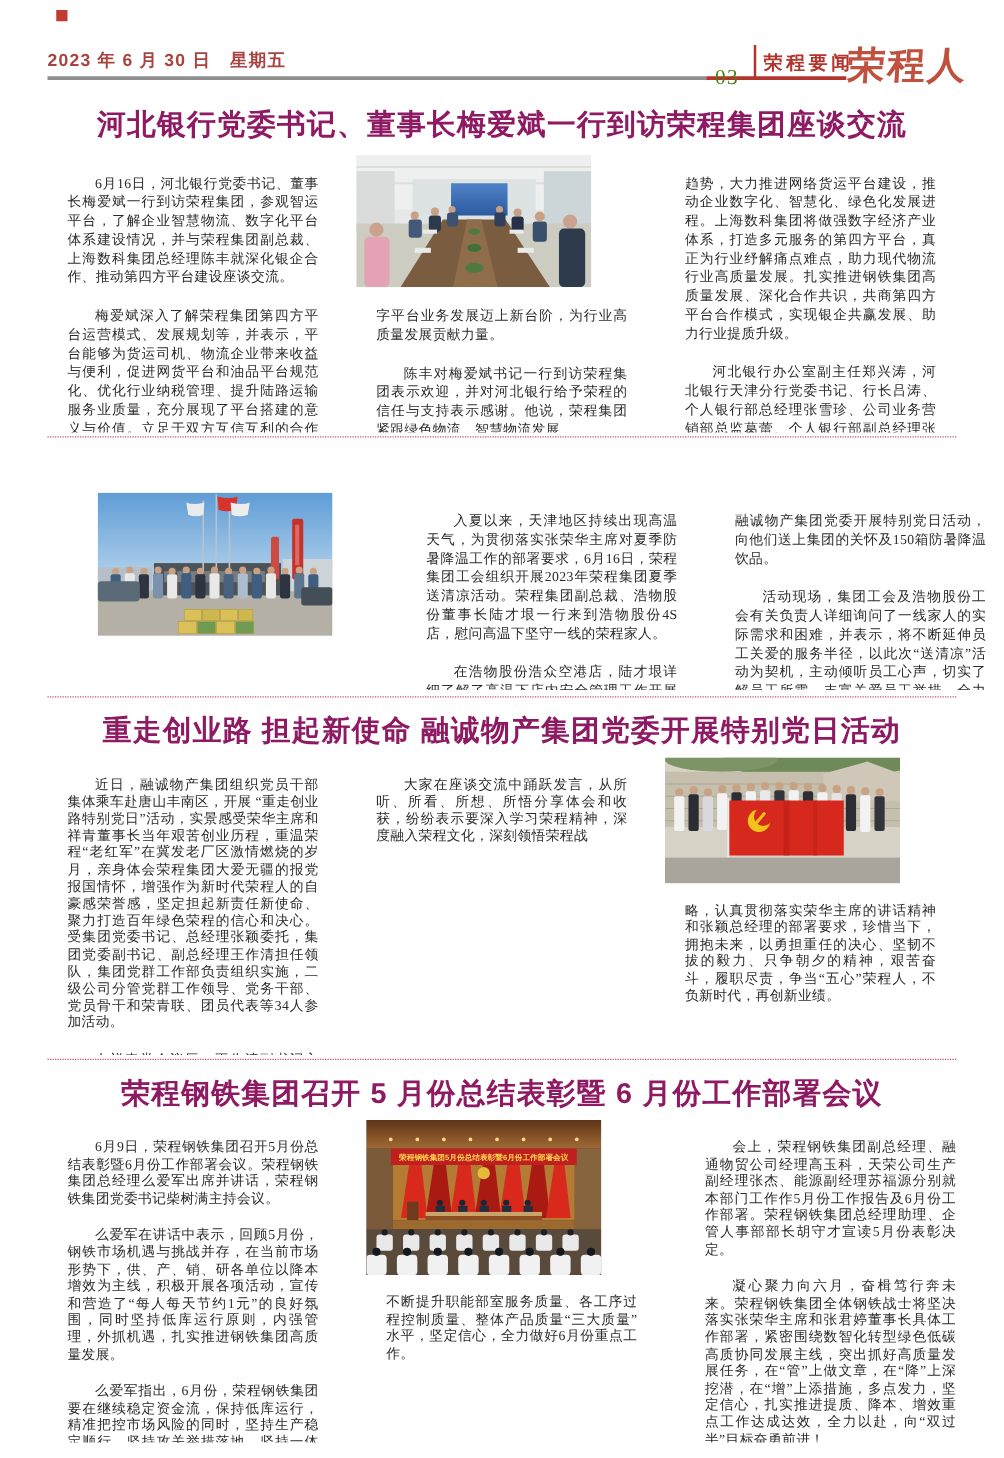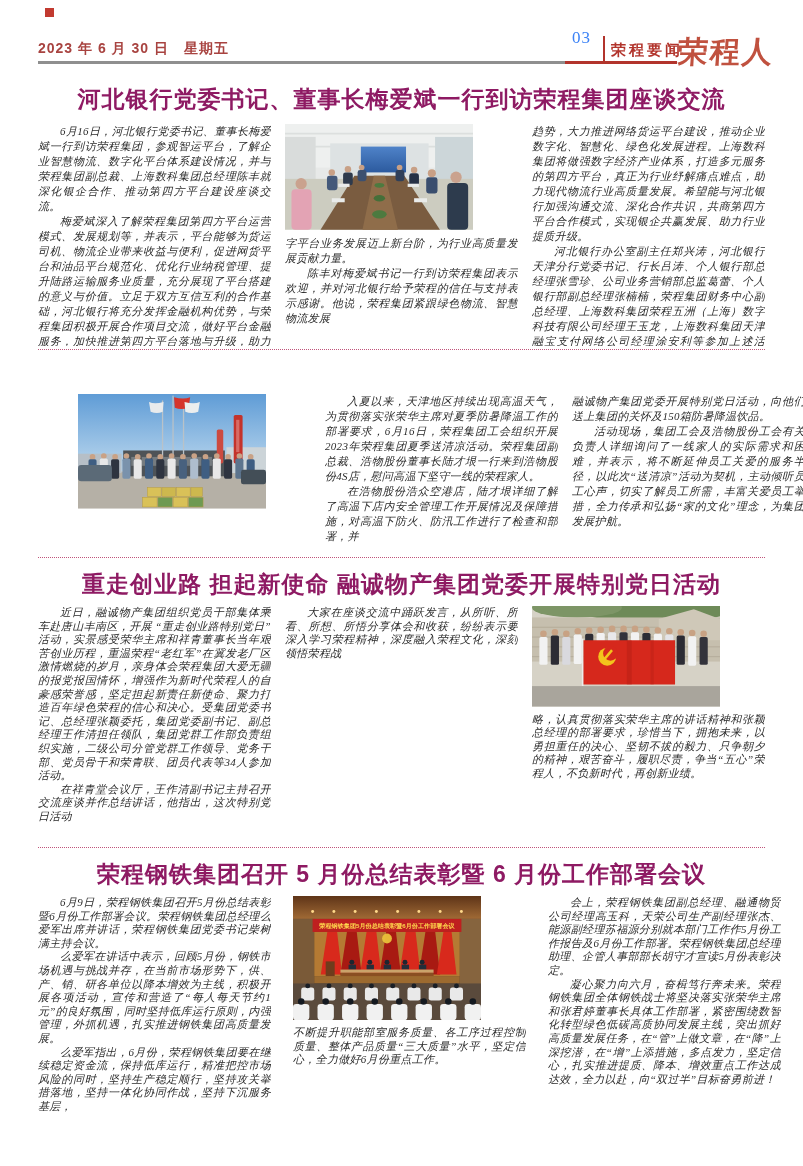--- a/index.html
+++ b/index.html
@@ -19,22 +19,22 @@
   }
   
   .corner-mark{position:absolute;left:45px;top:8px;width:9px;height:9px;background:#c23a30;}
   .hdr-date{
     position:absolute;left:38px;top:40px;font-family:"Liberation Sans","DejaVu Sans",sans-serif;
     font-weight:bold;font-size:14px;color:var(--date-red);letter-spacing:1px;
   }
   .hdr-rule-gray{position:absolute;left:38px;top:61px;width:527px;height:3px;background:var(--rule-gray);}
   .hdr-rule-red{position:absolute;left:565px;top:61px;width:112px;height:3px;background:var(--section-red);}
   .hdr-pageno{
-    position:absolute;left:572px;top:28px;font-family:"Liberation Serif",serif;
-    font-size:17px;color:#3b82f6;letter-spacing:1px;
+    position:absolute;left:572px;top:52px;font-family:"Liberation Serif",serif;
+    font-size:17px;color:#4d7c0f;letter-spacing:1px;
   }
   .hdr-vbar{position:absolute;left:603px;top:36px;width:2px;height:26px;background:var(--section-red);}
   .hdr-section{
     position:absolute;left:611px;top:41px;font-family:"Liberation Sans","DejaVu Sans",sans-serif;
     font-weight:bold;font-size:15px;color:var(--section-red);letter-spacing:3px;
   }
   .hdr-logo{
     position:absolute;left:678px;top:32px;font-family:"Liberation Serif","DejaVu Serif",serif;
     font-weight:bold;font-size:30px;color:var(--logo-red);letter-spacing:2px;
     transform:skewX(-4deg);
@@ -42,22 +42,22 @@
   
   .headline{
     position:absolute;left:38px;width:727px;text-align:center;
     font-family:"Liberation Sans","DejaVu Sans",sans-serif;font-weight:bold;
     color:var(--headline);font-size:23px;line-height:1.2;letter-spacing:1px;
     margin:0;white-space:nowrap;
   }
   .body{position:absolute;left:38px;width:727px;display:flex;gap:14px;}
   .col{width:233px;flex:0 0 233px;overflow:hidden;}
   .para{
-    margin:0;text-indent:2em;text-align:justify;
-    font-size:11px;line-height:15px;letter-spacing:0.3px;font-style:italic;
+    margin:16px;text-indent:2em;text-align:justify;
+    font-size:11px;line-height:15px;letter-spacing:0.3px;
   }
   .a3 .para,.a4 .para{line-height:13.6px;}
   .cont{text-indent:0;}
   .photo{margin:0 0 6px 0;width:188px;display:block;line-height:0;}
   .photo svg{display:block;width:100%;}
   .divider{position:absolute;left:38px;width:727px;border-top:1px dotted var(--divider-pink);height:0;}
 </style>
 </head>
 <body>
 
@@ -126,21 +126,21 @@
               <rect x="58" y="92" width="16" height="5"></rect>
             <rect x="152" y="74" width="14" height="4"></rect>
               <rect x="160" y="92" width="16" height="5"></rect>
           </g>
         </svg>
       </figure>
       <p class="para cont">字平台业务发展迈上新台阶，为行业高质量发展贡献力量。</p>
       <p class="para">陈丰对梅爱斌书记一行到访荣程集团表示欢迎，并对河北银行给予荣程的信任与支持表示感谢。他说，荣程集团紧跟绿色物流、智慧物流发展</p>
     </div>
     <div class="col">
-      <p class="para cont">趋势，大力推进网络货运平台建设，推动企业数字化、智慧化、绿色化发展进程。上海数科集团将做强数字经济产业体系，打造多元服务的第四方平台，真正为行业纾解痛点难点，助力现代物流行业高质量发展。希望能与河北银行加强沟通交流、深化合作共识，共商第四方平台合作模式，实现银企共赢发展、助力行业提质升级。</p>
+      <p class="para cont">趋势，大力推进网络货运平台建设，推动企业数字化、智慧化、绿色化发展进程。上海数科集团将做强数字经济产业体系，打造多元服务的第四方平台，真正为行业纾解痛点难点，助力现代物流行业高质量发展。扎实推进钢铁集团高质量发展、深化合作共识，共商第四方平台合作模式，实现银企共赢发展、助力行业提质升级。</p>
       <p class="para">河北银行办公室副主任郑兴涛，河北银行天津分行党委书记、行长吕涛、个人银行部总经理张雪珍、公司业务营销部总监葛蕾、个人银行部副总经理张楠楠，荣程集团财务中心副总经理、上海数科集团荣程五洲（上海）数字科技有限公司经理王玉龙，上海数科集团天津融宝支付网络公司经理涂安利等参加上述活动。</p>
     </div>
   </div>
 
   <div class="divider" style="top:349px;"></div>
 
   <div class="body a2" style="top:394px;height:158px;padding-left:40px;">
     <div class="col">
       <figure class="photo">
         <svg viewBox="0 0 233 142" preserveAspectRatio="none">

